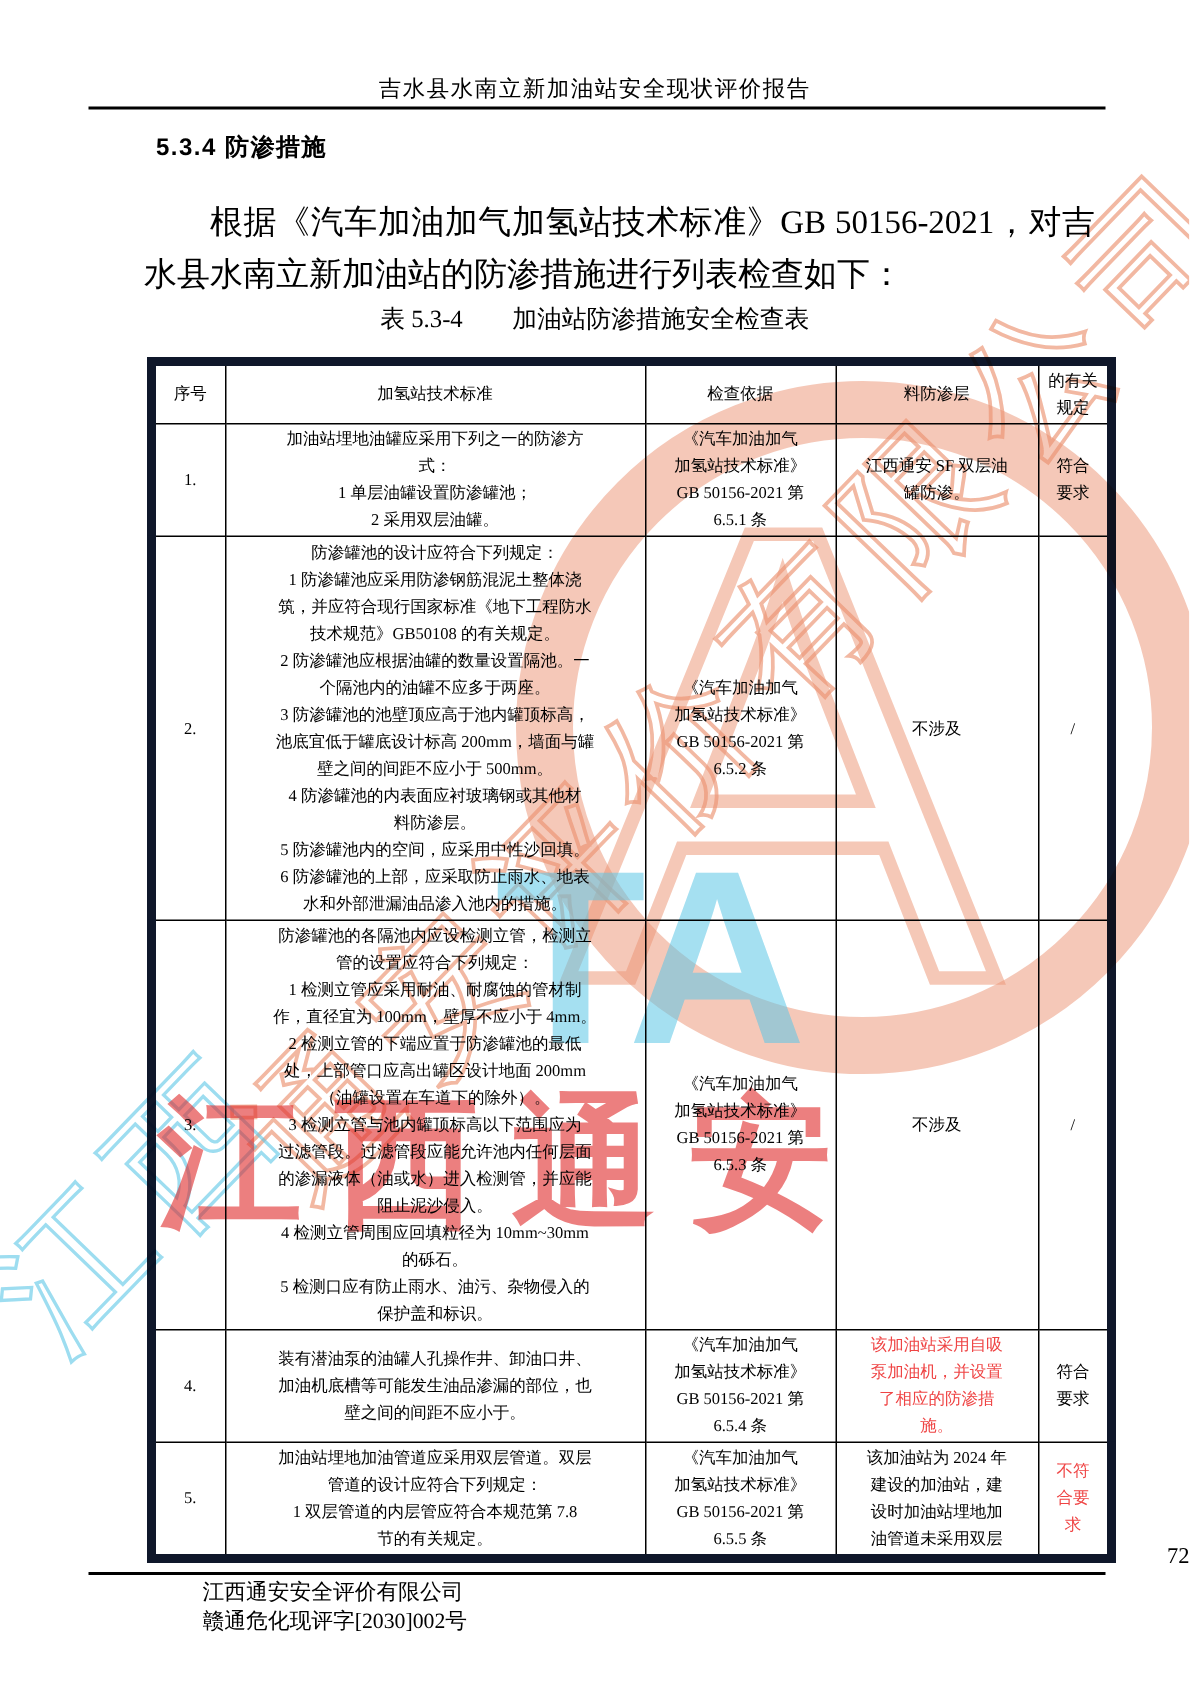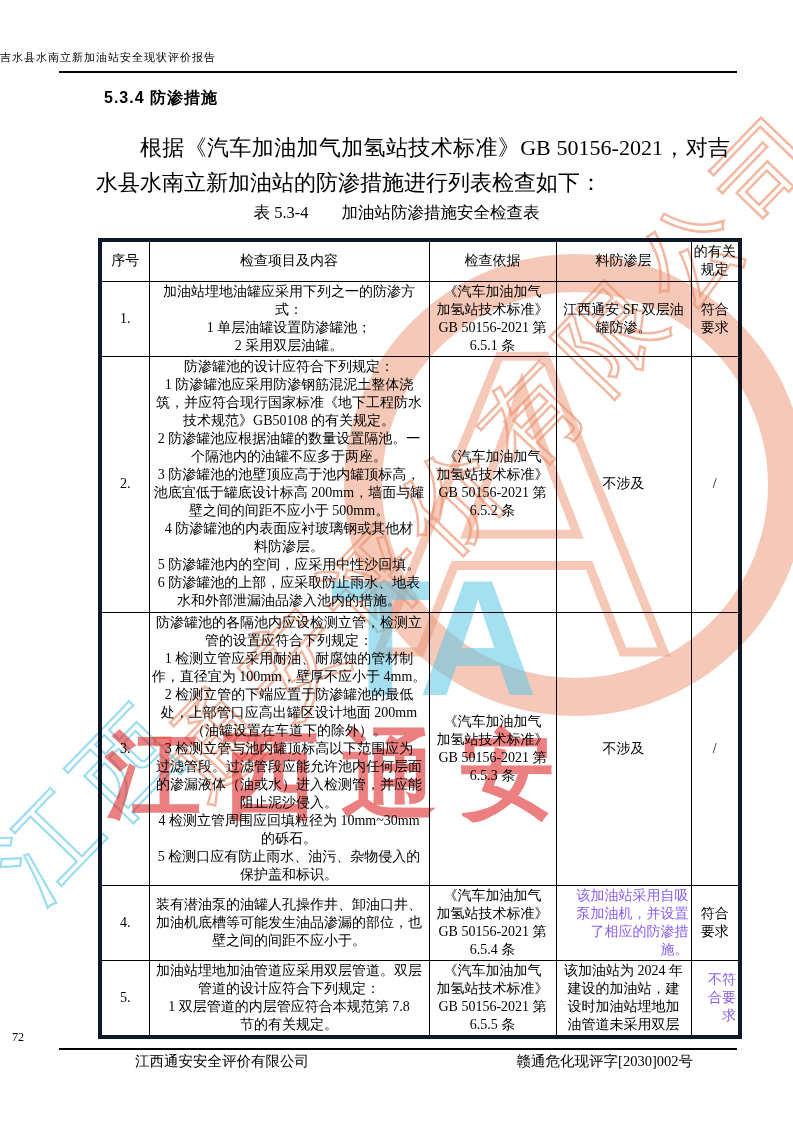--- a/index.html
+++ b/index.html
@@ -3,62 +3,62 @@
 <meta charset="utf-8">
 <style>
   * { margin:0; padding:0; box-sizing:border-box; }
   html,body { background:#ffffff; }
   .page {
     position:relative; width:793px; height:1122px; background:#ffffff;
     font-family:"Liberation Serif","DejaVu Serif",serif; color:#000;
     overflow:hidden; margin:0 auto;
   }
   .header-title {
-    position:absolute; top:50px; left:0; right:0; text-align:left;
-    font-size:11px; letter-spacing:1px;
+    position:absolute; top:50px; left:0; right:0; text-align:center;
+    font-size:15px; letter-spacing:1px;
   }
   .header-rule { position:absolute; top:71px; left:59px; width:678px; height:2px; background:#000; }
 
   .section-heading {
     position:absolute; top:88px; left:104px;
     font-family:"Liberation Sans","DejaVu Sans",sans-serif;
     font-size:16px; font-weight:bold; letter-spacing:1px;
   }
   .paragraph {
     position:absolute; top:130px; left:96px; width:634px;
     font-size:22px; line-height:35px; text-indent:2em; text-align:justify;
   }
   .table-caption {
     position:absolute; top:202px; left:0; right:0; text-align:center;
     font-size:16.5px;
   }
 
   .table-wrap { position:absolute; top:238px; left:98px; width:640px; }
   table.checklist {
     width:640px; table-layout:fixed; border-collapse:collapse;
-    border:4px solid #0f172a; font-size:14px; line-height:18px; text-align:center;
+    border:6px solid #0f172a; font-size:11px; line-height:18px; text-align:center;
   }
   table.checklist th, table.checklist td {
     border:1.6px solid #000; vertical-align:middle; padding:1px 2px;
     font-weight:normal; overflow:hidden;
   }
   .pre { white-space:pre-line; }
   tr.hrow  { height:41px; }
   tr.r1 { height:74px; }
   tr.r2 { height:256px; }
   tr.r3 { height:271px; }
   tr.r4 { height:75px; }
   tr.r5 { height:77px; }
-  .red { color:#8b5cf6;text-align:right; }
-
-  .page-number { position:absolute; top:1030px; left:12px; right:0; text-align:left; font-size:12px; }
+  .red { color:#ef4444; }
+
+  .page-number { position:absolute; top:1030px; left:12px; right:0; text-align:right; font-size:15px; }
   .footer-rule { position:absolute; top:1048px; left:59px; width:678px; height:2px; background:#000; }
   .footer-line {
     position:absolute; top:1052px; left:135px; right:100px;
-    display:flex; justify-content:space-between; font-size:14.5px;
+    display:flex; justify-content:space-between; font-size:14.5px;flex-direction:column;
   }
 
   .watermark-layer {
     position:absolute; inset:0; z-index:6; pointer-events:none;
     mix-blend-mode:multiply;
   }
 </style>
 </head>
 <body>
 
@@ -76,21 +76,21 @@
       <colgroup>
         <col style="width:49px">
           <col style="width:280px">
           <col style="width:127px">
         <col style="width:135px">
           <col style="width:49px">
       </colgroup>
       <thead>
         <tr class="hrow">
           <th>序号</th>
-          <th>检查项目及内容</th>
+          <th>加氢站技术标准</th>
           <th>检查依据</th>
           <th>料防渗层</th>
           <th>的有关规定</th>
         </tr>
       </thead>
       <tbody>
         <tr class="r1">
           <td>1.</td>
           <td class="pre">加油站埋地油罐应采用下列之一的防渗方
 式：

